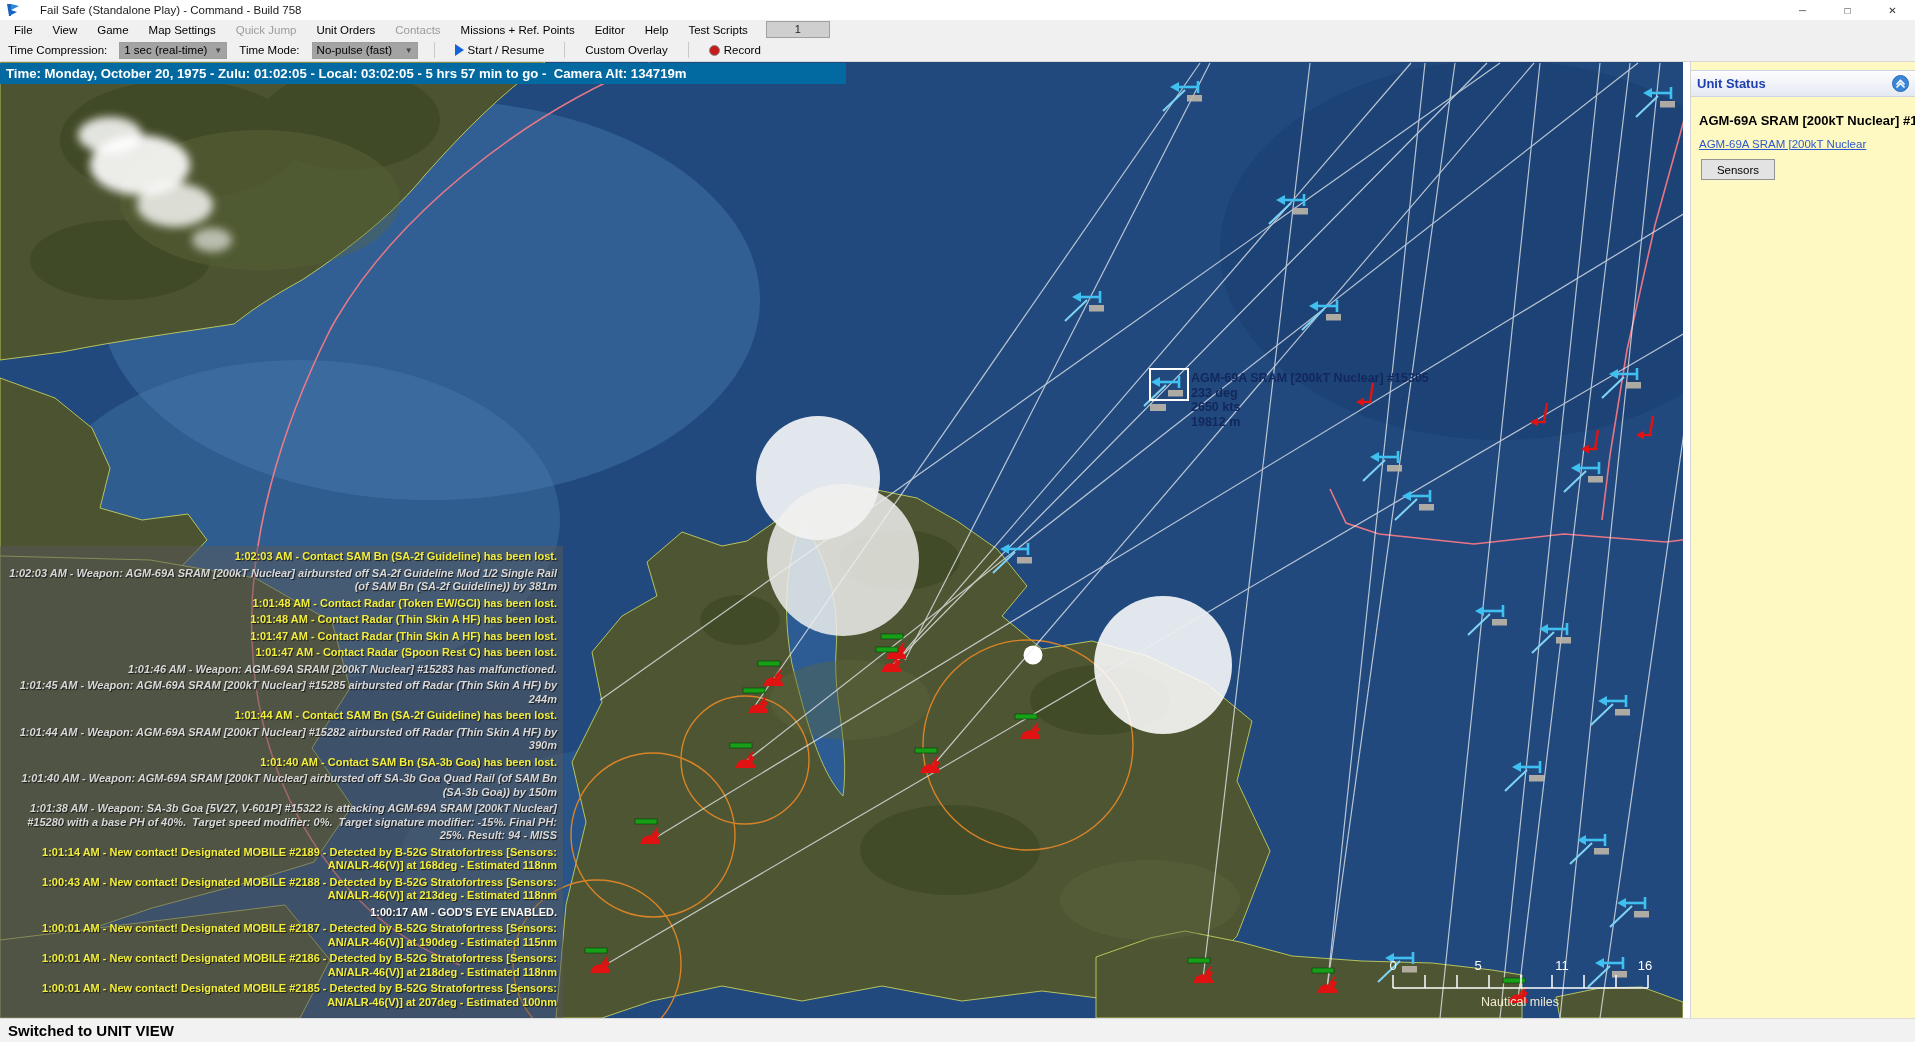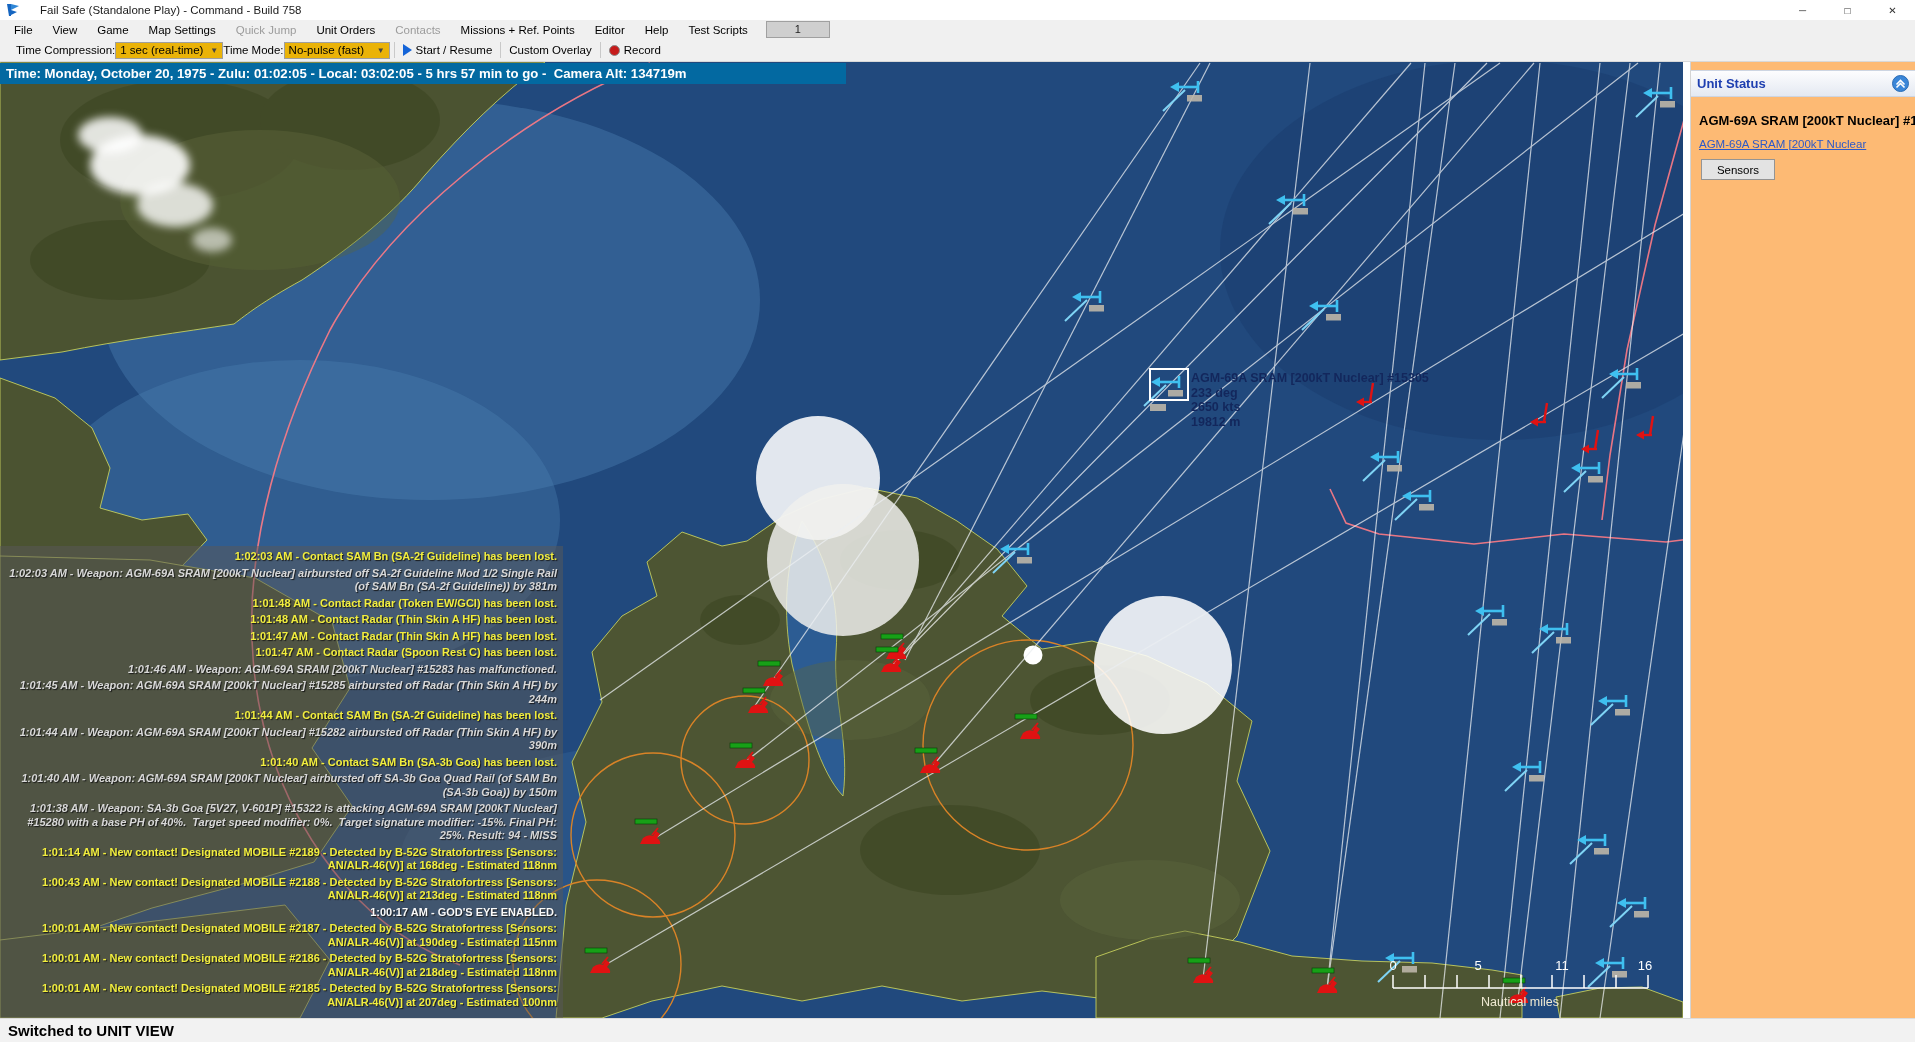--- a/index.html
+++ b/index.html
@@ -13,23 +13,23 @@
     font-size:10px;color:#333;}
   
   .menubar{position:absolute;left:0;top:20px;width:1915px;height:19px;background:#f0f0f0;
     display:flex;align-items:center;padding-left:4px;font-size:11.5px;color:#000;}
   .menu-item{padding:0 10px;}
   .menu-item.disabled{color:#9c9c9c;}
   .ts-counter{margin-left:8px;width:62px;height:15px;background:#cfcfcf;border:1px solid #a0a0a0;
     text-align:center;font-size:11px;line-height:14px;color:#222;}
   
   .toolbar{position:absolute;left:0;top:39px;width:1915px;height:23px;background:#f0f0f0;
-    border-bottom:1px solid #d8d8d8;display:flex;align-items:center;padding-left:16px;
-    box-sizing:border-box;font-size:11.5px;gap:0;color:#000;}
-  .combo{background:#eab308;border:1px solid #9f9f9f;height:17px;display:flex;align-items:center;
+    border-bottom:1px solid #d8d8d8;display:flex;align-items:center;padding-left:8px;
+    box-sizing:border-box;font-size:11.5px;gap:12px;color:#000;}
+  .combo{background:#a3a3a3;border:1px solid #9f9f9f;height:17px;display:flex;align-items:center;
     justify-content:space-between;padding:0 4px;box-sizing:border-box;}
   .combo .chev{font-size:8px;color:#444;margin-left:6px;}
   .sep{width:1px;height:16px;background:#c9c9c9;margin:0 4px;}
   .play-tri{width:0;height:0;border-left:9px solid #1464d8;border-top:6px solid transparent;
     border-bottom:6px solid transparent;margin-right:4px;}
   .rec-dot{width:9px;height:9px;border-radius:50%;background:#c61b1b;border:1px solid #8c8c8c;margin-right:4px;}
   .tb-btn{display:flex;align-items:flex-end;padding:0 4px;}
   
   .map{position:absolute;left:0;top:62px;width:1690px;height:956px;background:#21497d;}
   .map svg{display:block;}
@@ -42,21 +42,21 @@
     line-height:13.5px;}
   .msg{margin:0 0 3px 0;white-space:pre-wrap;text-shadow:1px 1px 1px rgba(20,20,20,0.9);text-align:right;}
   .msg-contact{color:#f2ee3e;}
   .msg-weapon{color:#d8d8d8;font-style:italic;}
   .msg-system{color:#fafafa;}
   
   .unit-label{position:absolute;left:1191px;top:371px;font-size:12.5px;font-weight:bold;
     color:#13275c;line-height:14.5px;white-space:nowrap;}
   
   .divider{position:absolute;left:1683px;top:62px;width:7px;height:956px;background:#ffffff;}
-  .panel{position:absolute;left:1690px;top:62px;width:225px;height:956px;background:#fdba74;
+  .panel{position:absolute;left:1690px;top:62px;width:225px;height:956px;background:#fef9c3;
     border-left:1px solid #d4d4d4;box-sizing:border-box;}
   .panel-header{height:25px;margin-top:8px;display:flex;align-items:center;justify-content:space-between;
     padding:0 6px;background:linear-gradient(#fdfdfe,#e4e9f2);border-top:1px solid #cdd5e2;
     border-bottom:1px solid #cdd5e2;color:#1e3fb0;font-weight:bold;font-size:13px;}
   .panel-title{margin:16px 0 0 8px;font-weight:bold;font-size:13px;white-space:nowrap;overflow:hidden;color:#000;}
   .panel-link{margin:10px 0 0 8px;color:#2d59c8;text-decoration:underline;font-size:11.5px;
     white-space:nowrap;overflow:hidden;}
   .panel-field{margin:11px 8px 0 8px;font-size:11.5px;color:#000;white-space:pre-wrap;}
   .sensors-btn{margin:9px 0 0 10px;width:74px;height:21px;background:#e3e3e3;border:1px solid #949494;
     font-size:11.5px;font-family:"Liberation Sans",sans-serif;}

